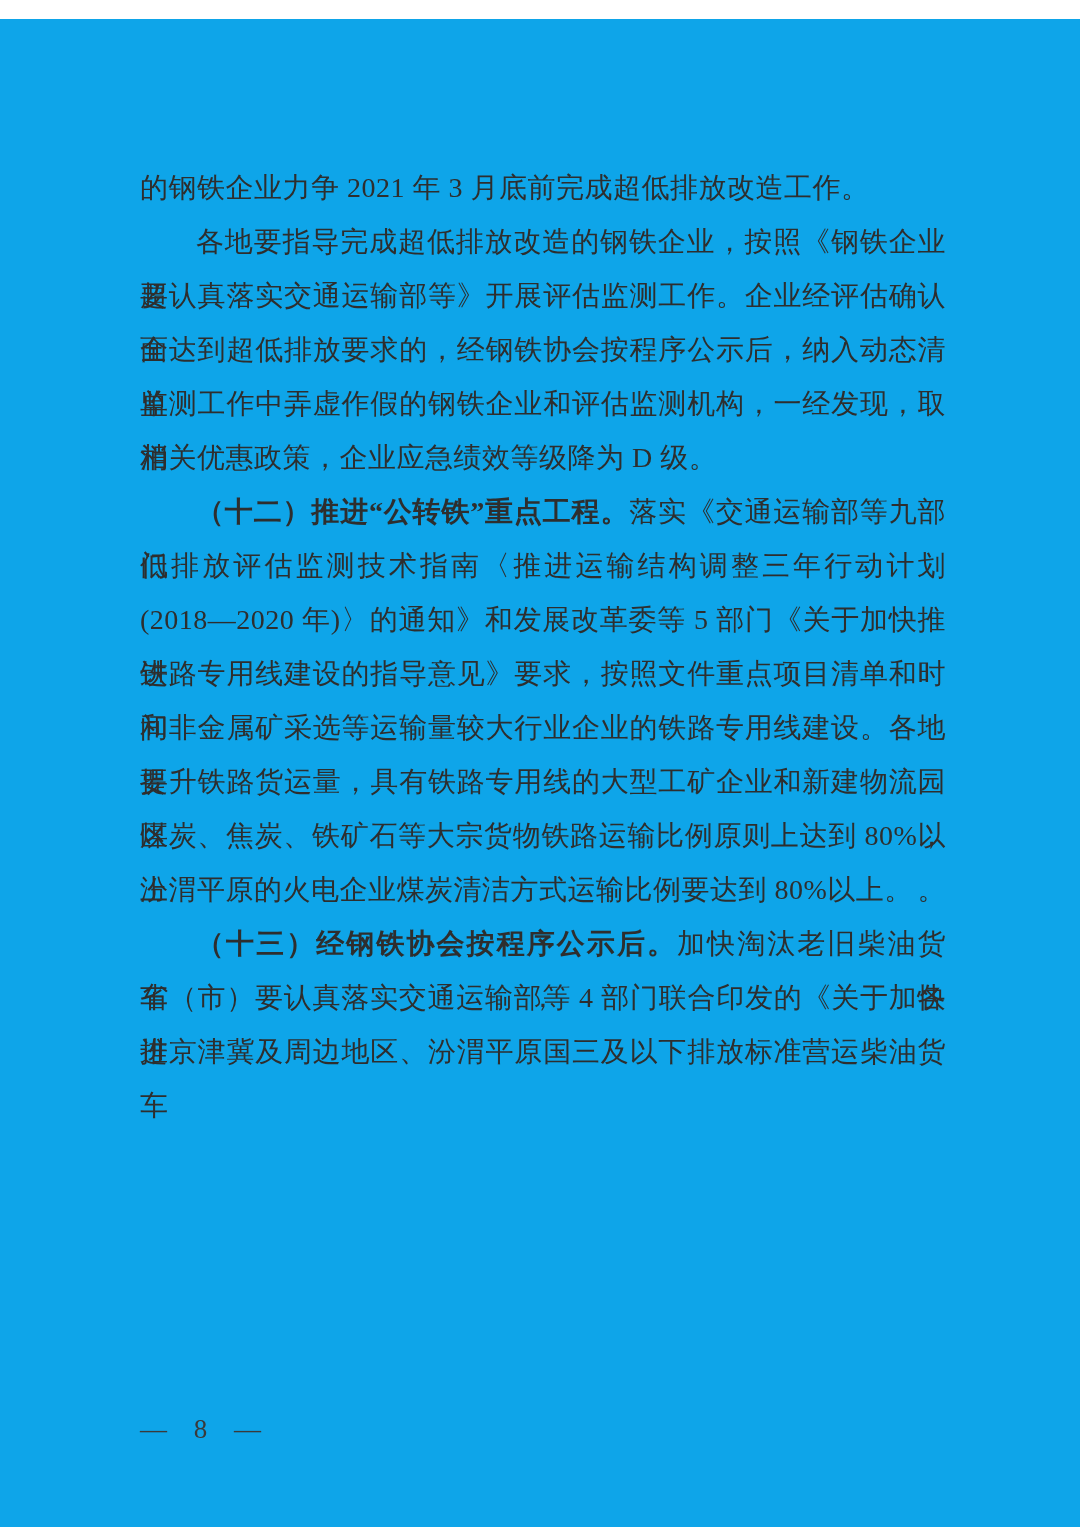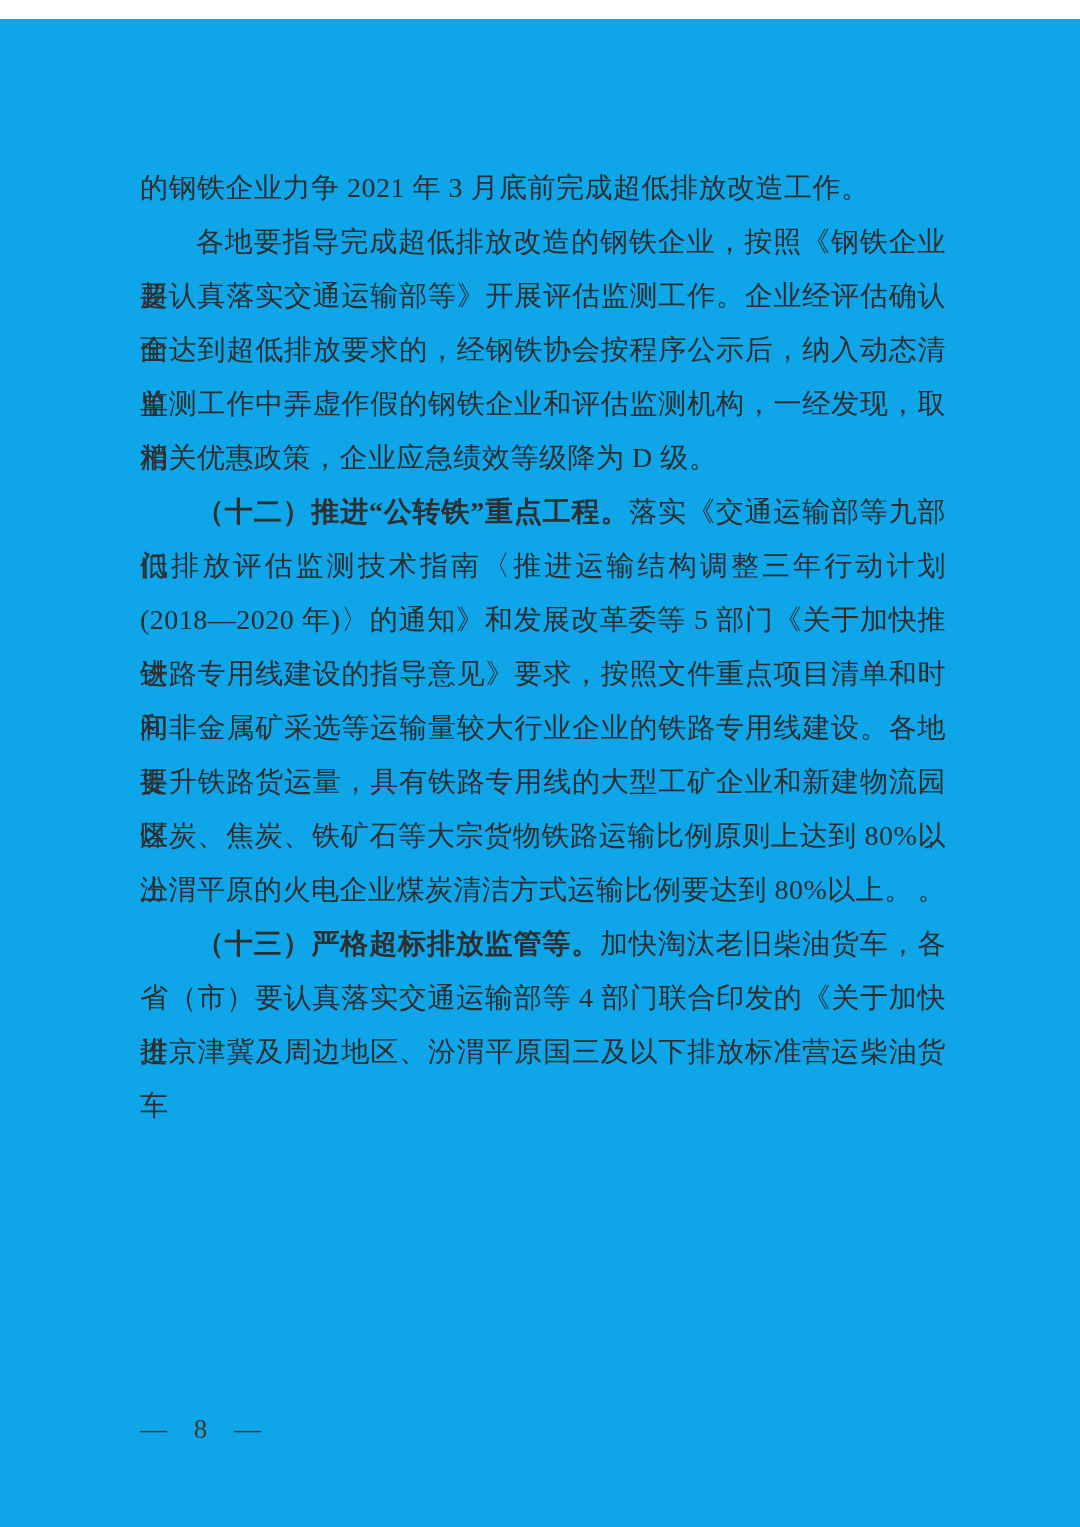--- a/index.html
+++ b/index.html
@@ -66,18 +66,18 @@
     <div class="line fill">监测工作中弄虚作假的钢铁企业和评估监测机构，一经发现，取消</div>
     <div class="line">相关优惠政策，企业应急绩效等级降为 D 级。</div>
     <div class="line fill indent"><span class="bold">（十二）推进“公转铁”重点工程。</span><span>落实《交通运输部等九部门</span></div>
     <div class="line fill">低排放评估监测技术指南〈推进运输结构调整三年行动计划</div>
     <div class="line fill">(2018—2020 年)〉的通知》和发展改革委等 5 部门《关于加快推进</div>
     <div class="line fill">铁路专用线建设的指导意见》要求，按照文件重点项目清单和时间</div>
     <div class="line fill">和非金属矿采选等运输量较大行业企业的铁路专用线建设。各地要</div>
     <div class="line fill">提升铁路货运量，具有铁路专用线的大型工矿企业和新建物流园区，</div>
     <div class="line fill">煤炭、焦炭、铁矿石等大宗货物铁路运输比例原则上达到 80%以上。</div>
     <div class="line">汾渭平原的火电企业煤炭清洁方式运输比例要达到 80%以上。</div>
-    <div class="line fill indent"><span class="bold">（十三）严格超标排放监管等。</span><span>加快淘汰老旧柴油货车，各</span></div>
+    <div class="line fill indent"><span class="bold">（十三）经钢铁协会按程序公示后。</span><span>加快淘汰老旧柴油货车，各</span></div>
     <div class="line fill">省（市）要认真落实交通运输部等 4 部门联合印发的《关于加快推</div>
     <div class="line fill">进京津冀及周边地区、汾渭平原国三及以下排放标准营运柴油货车</div>
   </div>
   <div class="footer">— 8 —</div>
 </div>
 
 </body></html>

